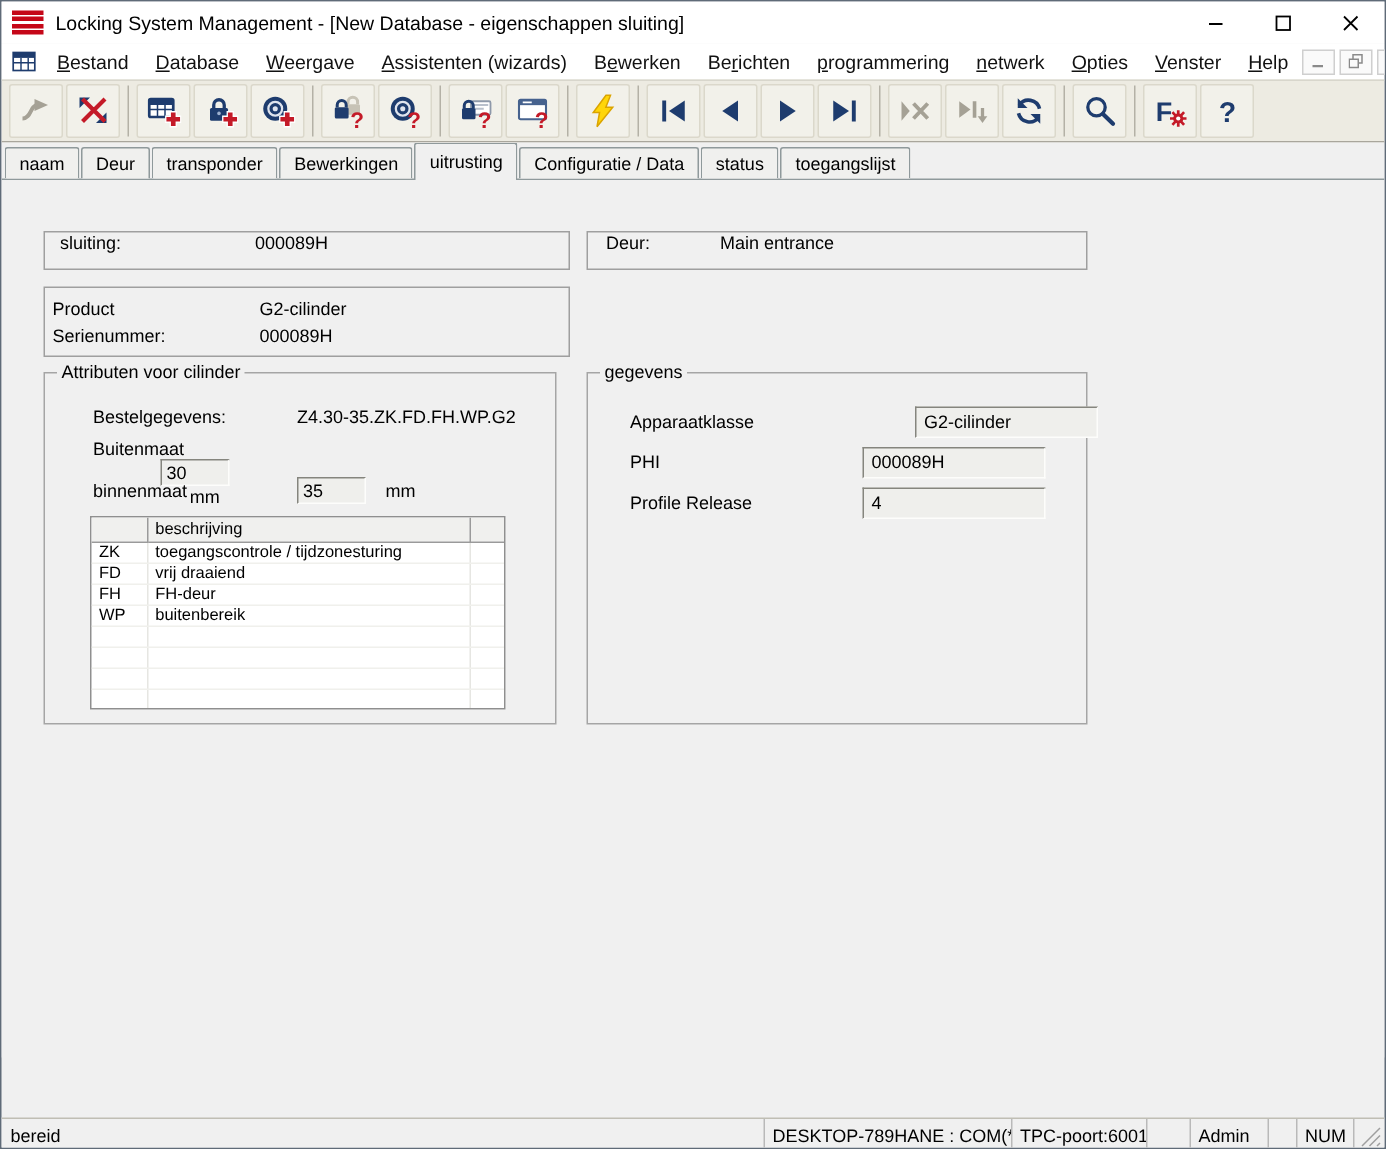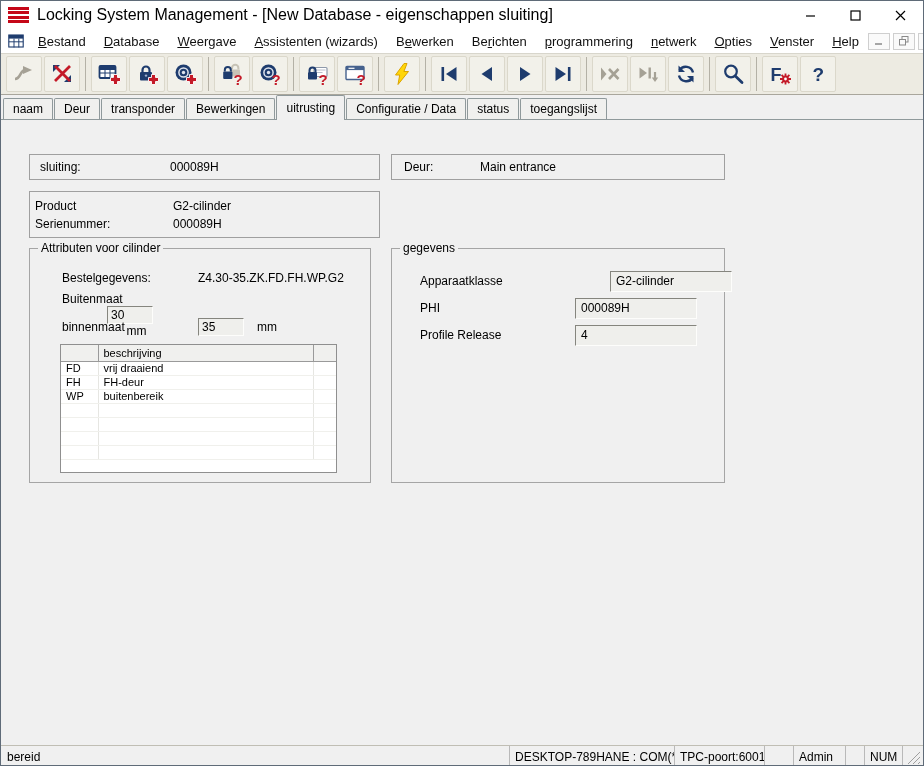--- a/index.html
+++ b/index.html
@@ -7,21 +7,21 @@
   body { font-family:"Liberation Sans", sans-serif; background:#d6d6d6; }
   .window { position:relative; width:924px; height:766px; background:#f0f0f0;
             border:1px solid #5f6b78; overflow:hidden; }
 
   
   .titlebar { position:absolute; left:0; top:0; width:100%; height:28px; background:#fff;
               display:flex; align-items:center; }
   .logo { width:21px; height:17px; margin-left:7px; display:flex; flex-direction:column;
           justify-content:space-between; }
   .logo i { display:block; height:3px; background:#c50718; }
-  .title { font-size:16px; color:#000; margin-left:8px; white-space:nowrap; }
+  .title { font-size:13px; color:#000; margin-left:8px; white-space:nowrap; }
   .wc { margin-left:auto; display:flex; height:100%; }
   .wc-btn { width:45px; height:100%; display:flex; align-items:center; justify-content:center; }
 
   
   .menubar { position:absolute; left:0; top:28px; width:100%; height:24px; background:#fff;
              display:flex; align-items:center; }
   .menu-doc { margin-left:7px; display:flex; align-items:center; }
   .menu-items { display:flex; margin-left:5px; }
   .menu-item { padding:3px 9px; font-size:13px; color:#111; white-space:nowrap; }
   .mn { text-decoration:underline; }
@@ -42,21 +42,21 @@
               display:flex; align-items:flex-end; padding-left:2px; border-bottom:1px solid #8f999b; }
   .tab { font-size:12px; height:21px; padding:3px 9px 0; background:#f0f0ee; color:#000;
          border:1px solid #8f999b; border-bottom:none; margin-right:1px;
          border-top-left-radius:2px; border-top-right-radius:2px; white-space:nowrap; }
   .tab.active { height:25px; padding-top:5px; margin-bottom:-1px; background:#f0f0f0;
                 position:relative; z-index:2; }
 
   
   .content { position:absolute; left:0; top:119px; width:100%; height:585px; background:#f0f0f0;
              font-size:12px; color:#000; }
-  .infobox { position:absolute; border:1px solid #9f9f9f; display:flex; align-items:center; }
+  .infobox { position:absolute; border:1px solid #9f9f9f; display:flex; }
   #box-sluiting { left:28px; top:34px; width:351px; height:26px; }
   #box-sluiting .lbl { margin-left:10px; width:130px; }
   #box-deur { left:390px; top:34px; width:334px; height:26px; }
   #box-deur .lbl { margin-left:12px; width:76px; }
   #box-product { left:28px; top:71px; width:351px; height:47px; flex-direction:column;
                  align-items:stretch; justify-content:center; gap:4px; }
   .prow { display:flex; }
   .prow .lbl { margin-left:5px; width:138px; }
 
   .groupbox { position:absolute; border:1px solid #a5a5a5; }
@@ -392,20 +392,25 @@
         <table id="attr-table">
           <thead>
               <tr>
                 <th></th>
                 <th>beschrijving</th>
                 <th></th>
               </tr>
             </thead>
           <tbody>
               <tr>
+                <td>ZK</td>
+                <td>toegangscontrole / tijdzonesturing</td>
+                <td></td>
+              </tr>
+              <tr>
                 <td>FD</td>
                 <td>vrij draaiend</td>
                 <td></td>
               </tr>
               <tr>
                 <td>FH</td>
                 <td>FH-deur</td>
                 <td></td>
               </tr>
               <tr>

